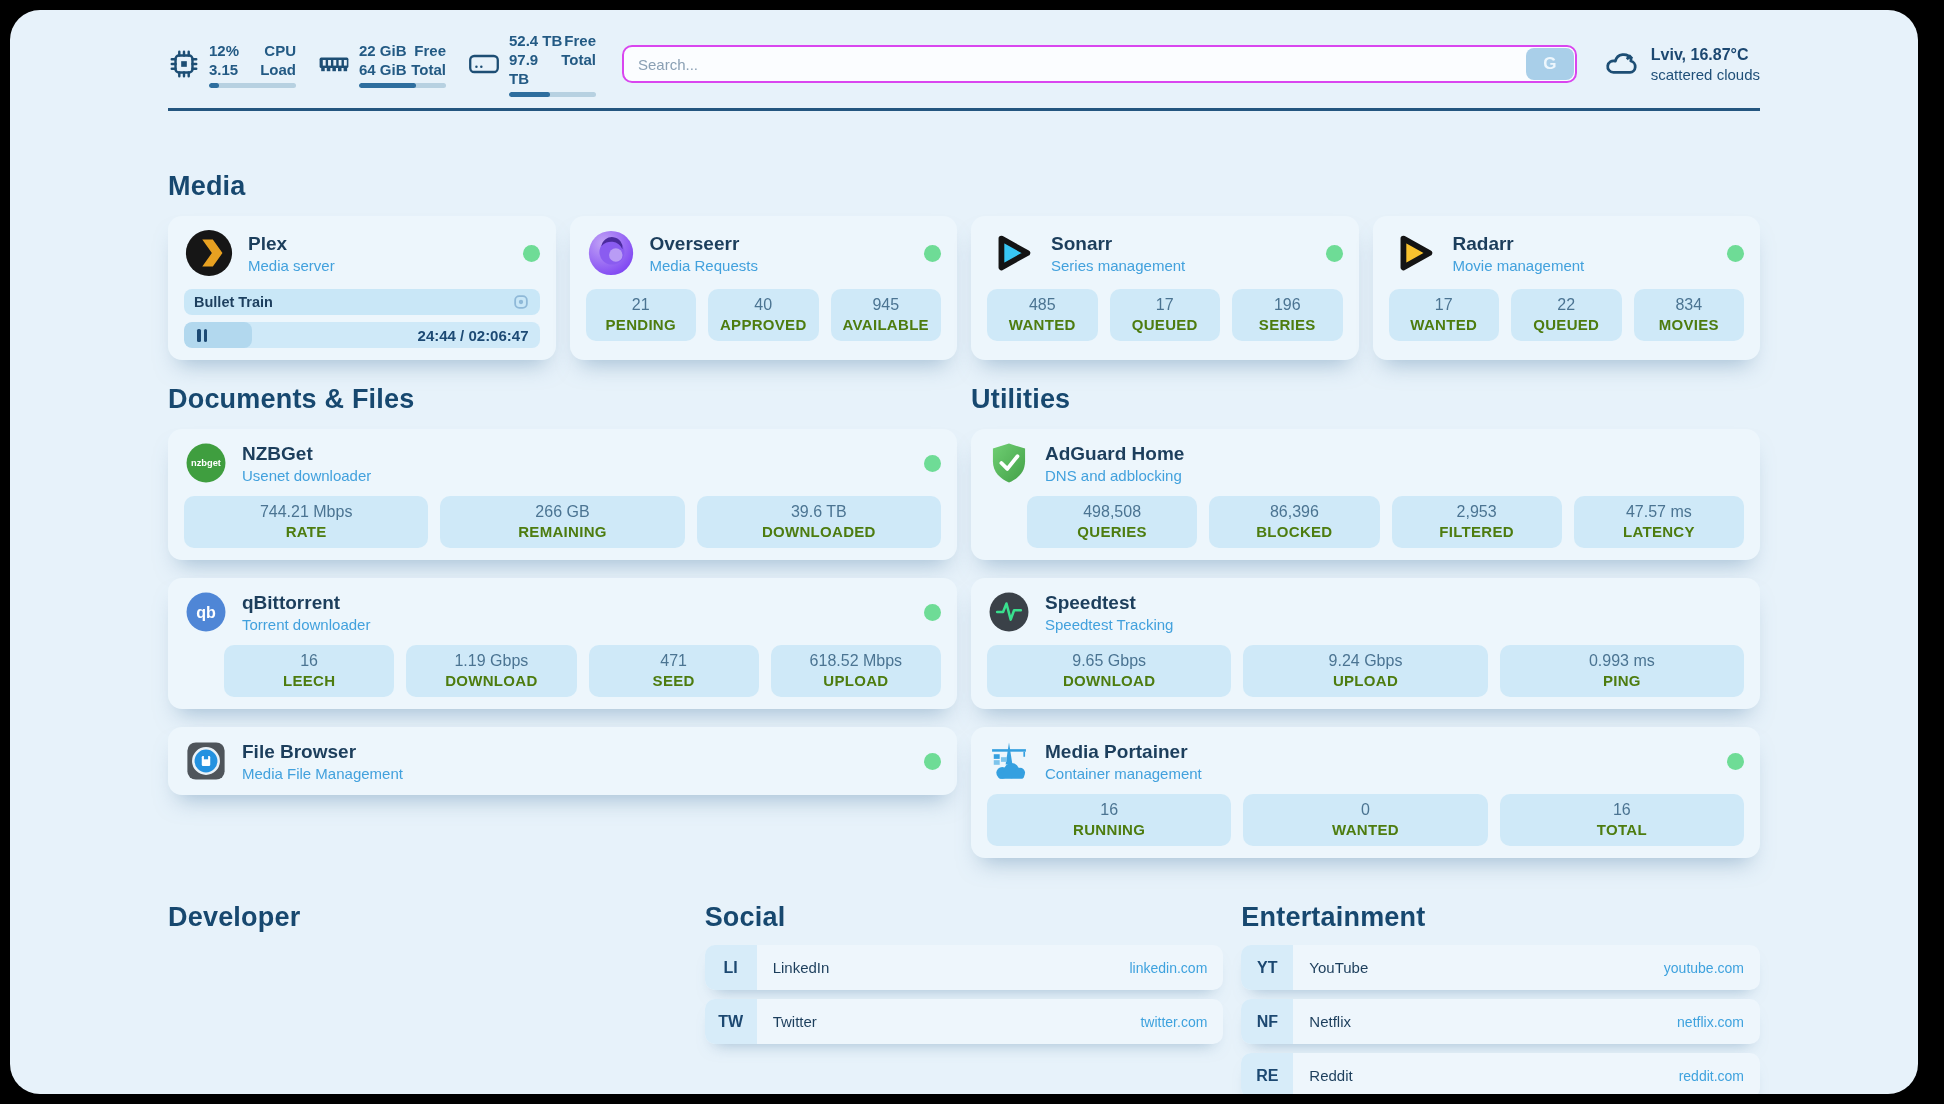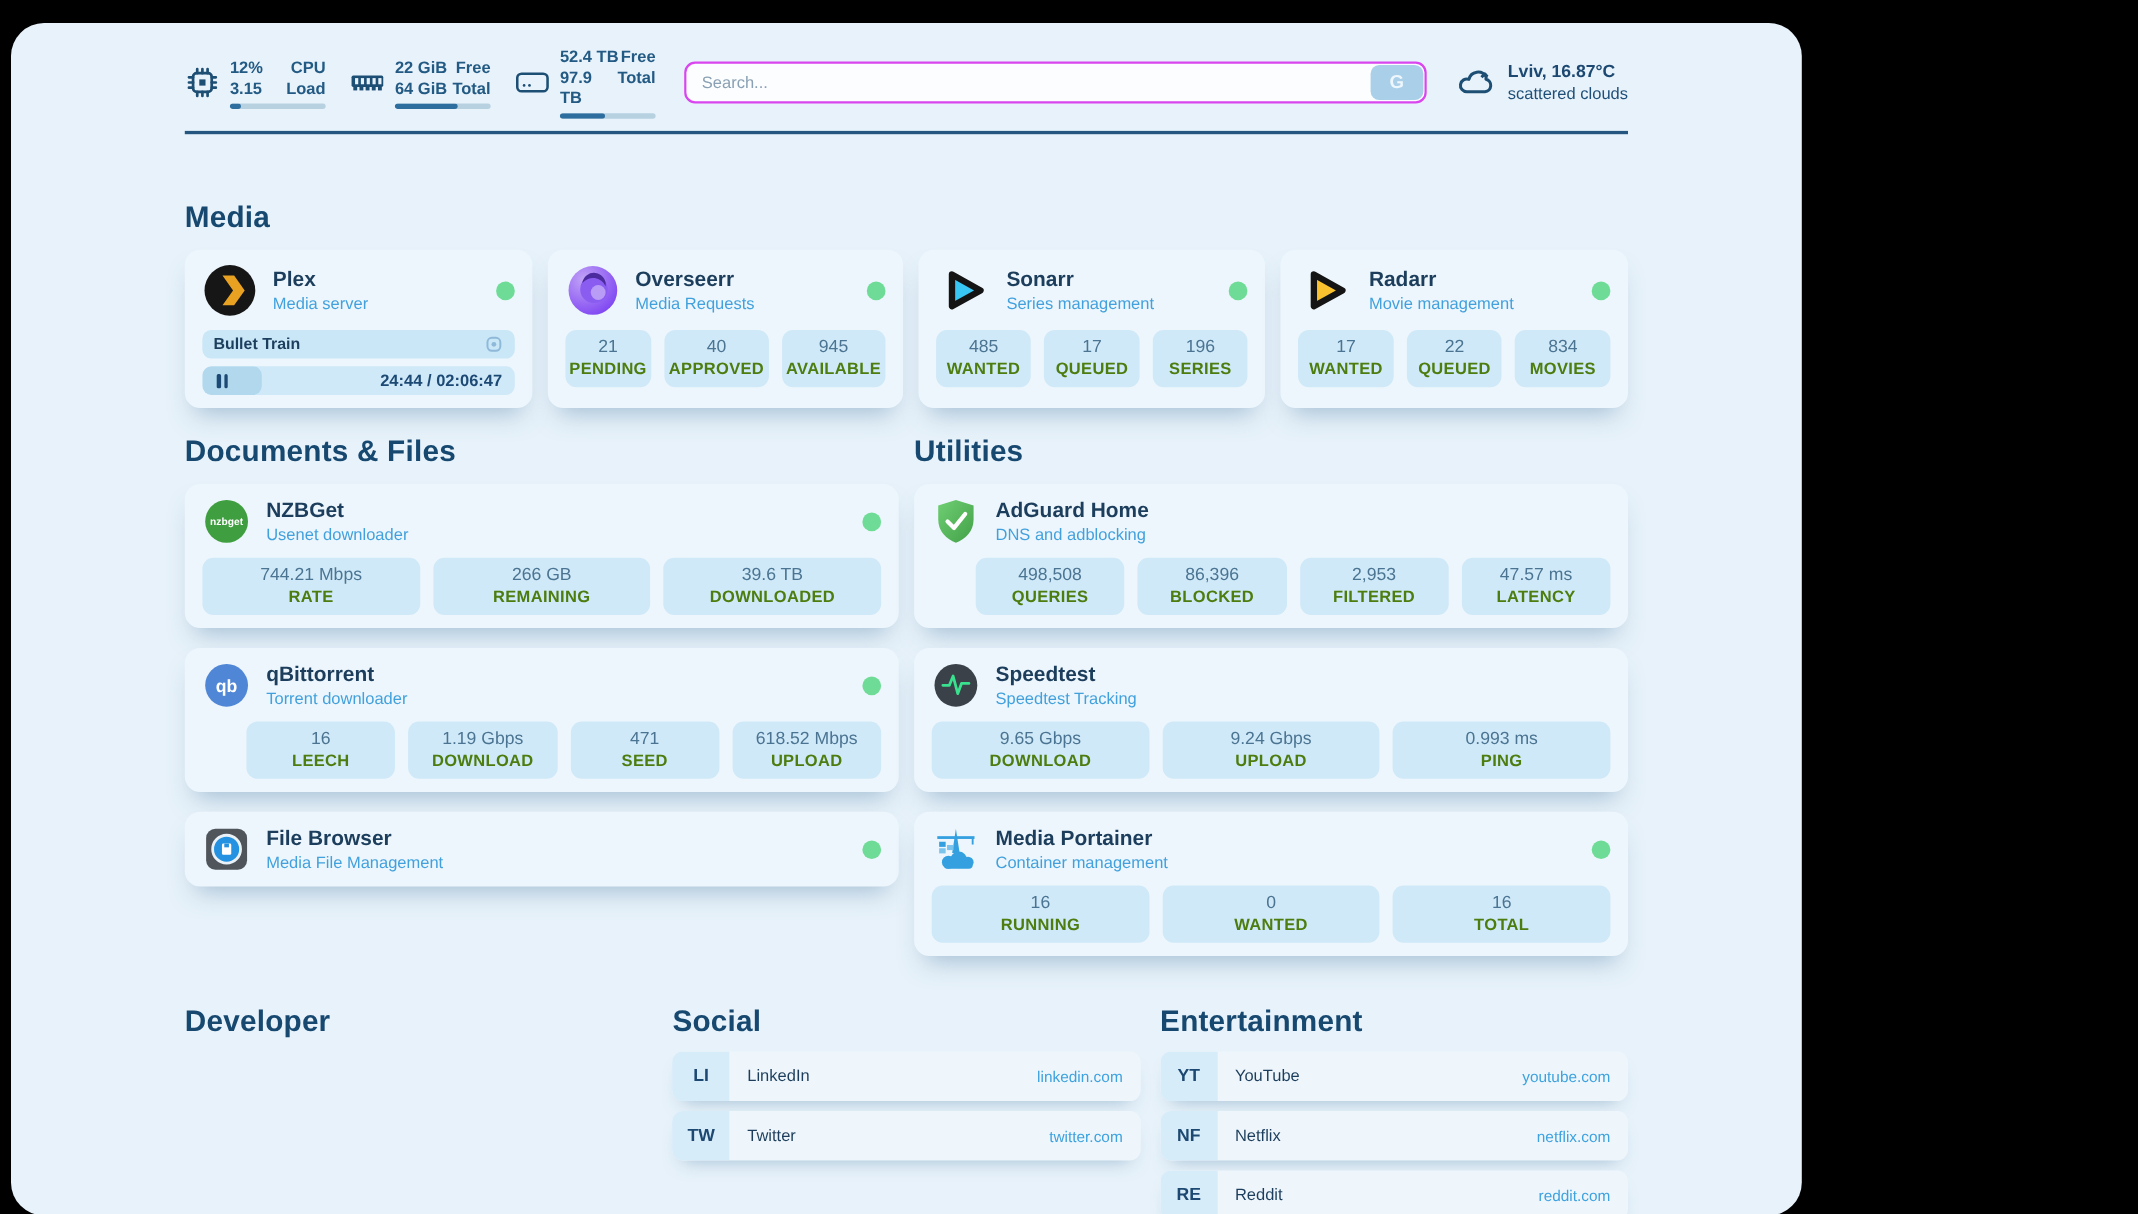--- a/index.html
+++ b/index.html
@@ -1,18 +1,18 @@
 <!DOCTYPE html>
 <html><head>
 <meta charset="utf-8">
 <style>
   * { margin:0; padding:0; box-sizing:border-box; }
   html,body { width:1944px; height:1104px; background:#000; overflow:hidden;
               font-family:"Liberation Sans","DejaVu Sans",sans-serif; }
-  .panel { position:absolute; left:10px; top:21px; width:1628px; height:1084px;
+  .panel { position:absolute; left:10px; top:10px; width:1908px; height:1084px;
            background:#e7f2fa; border-radius:30px; overflow:hidden; }
   .content { padding:26px 158px 20px 158px; }
 
   
   .topbar { display:flex; align-items:center; height:56px; }
   .sys-widgets { display:flex; gap:22px; }
   .sys-widget { display:flex; gap:9px; width:128px; align-items:center; }
   .sys-icon { width:32px; height:32px; flex:0 0 32px; color:#1d4e74; }
   .sw-body { flex:1; }
   .sw-line { display:flex; justify-content:space-between; font-size:15px; font-weight:700;

